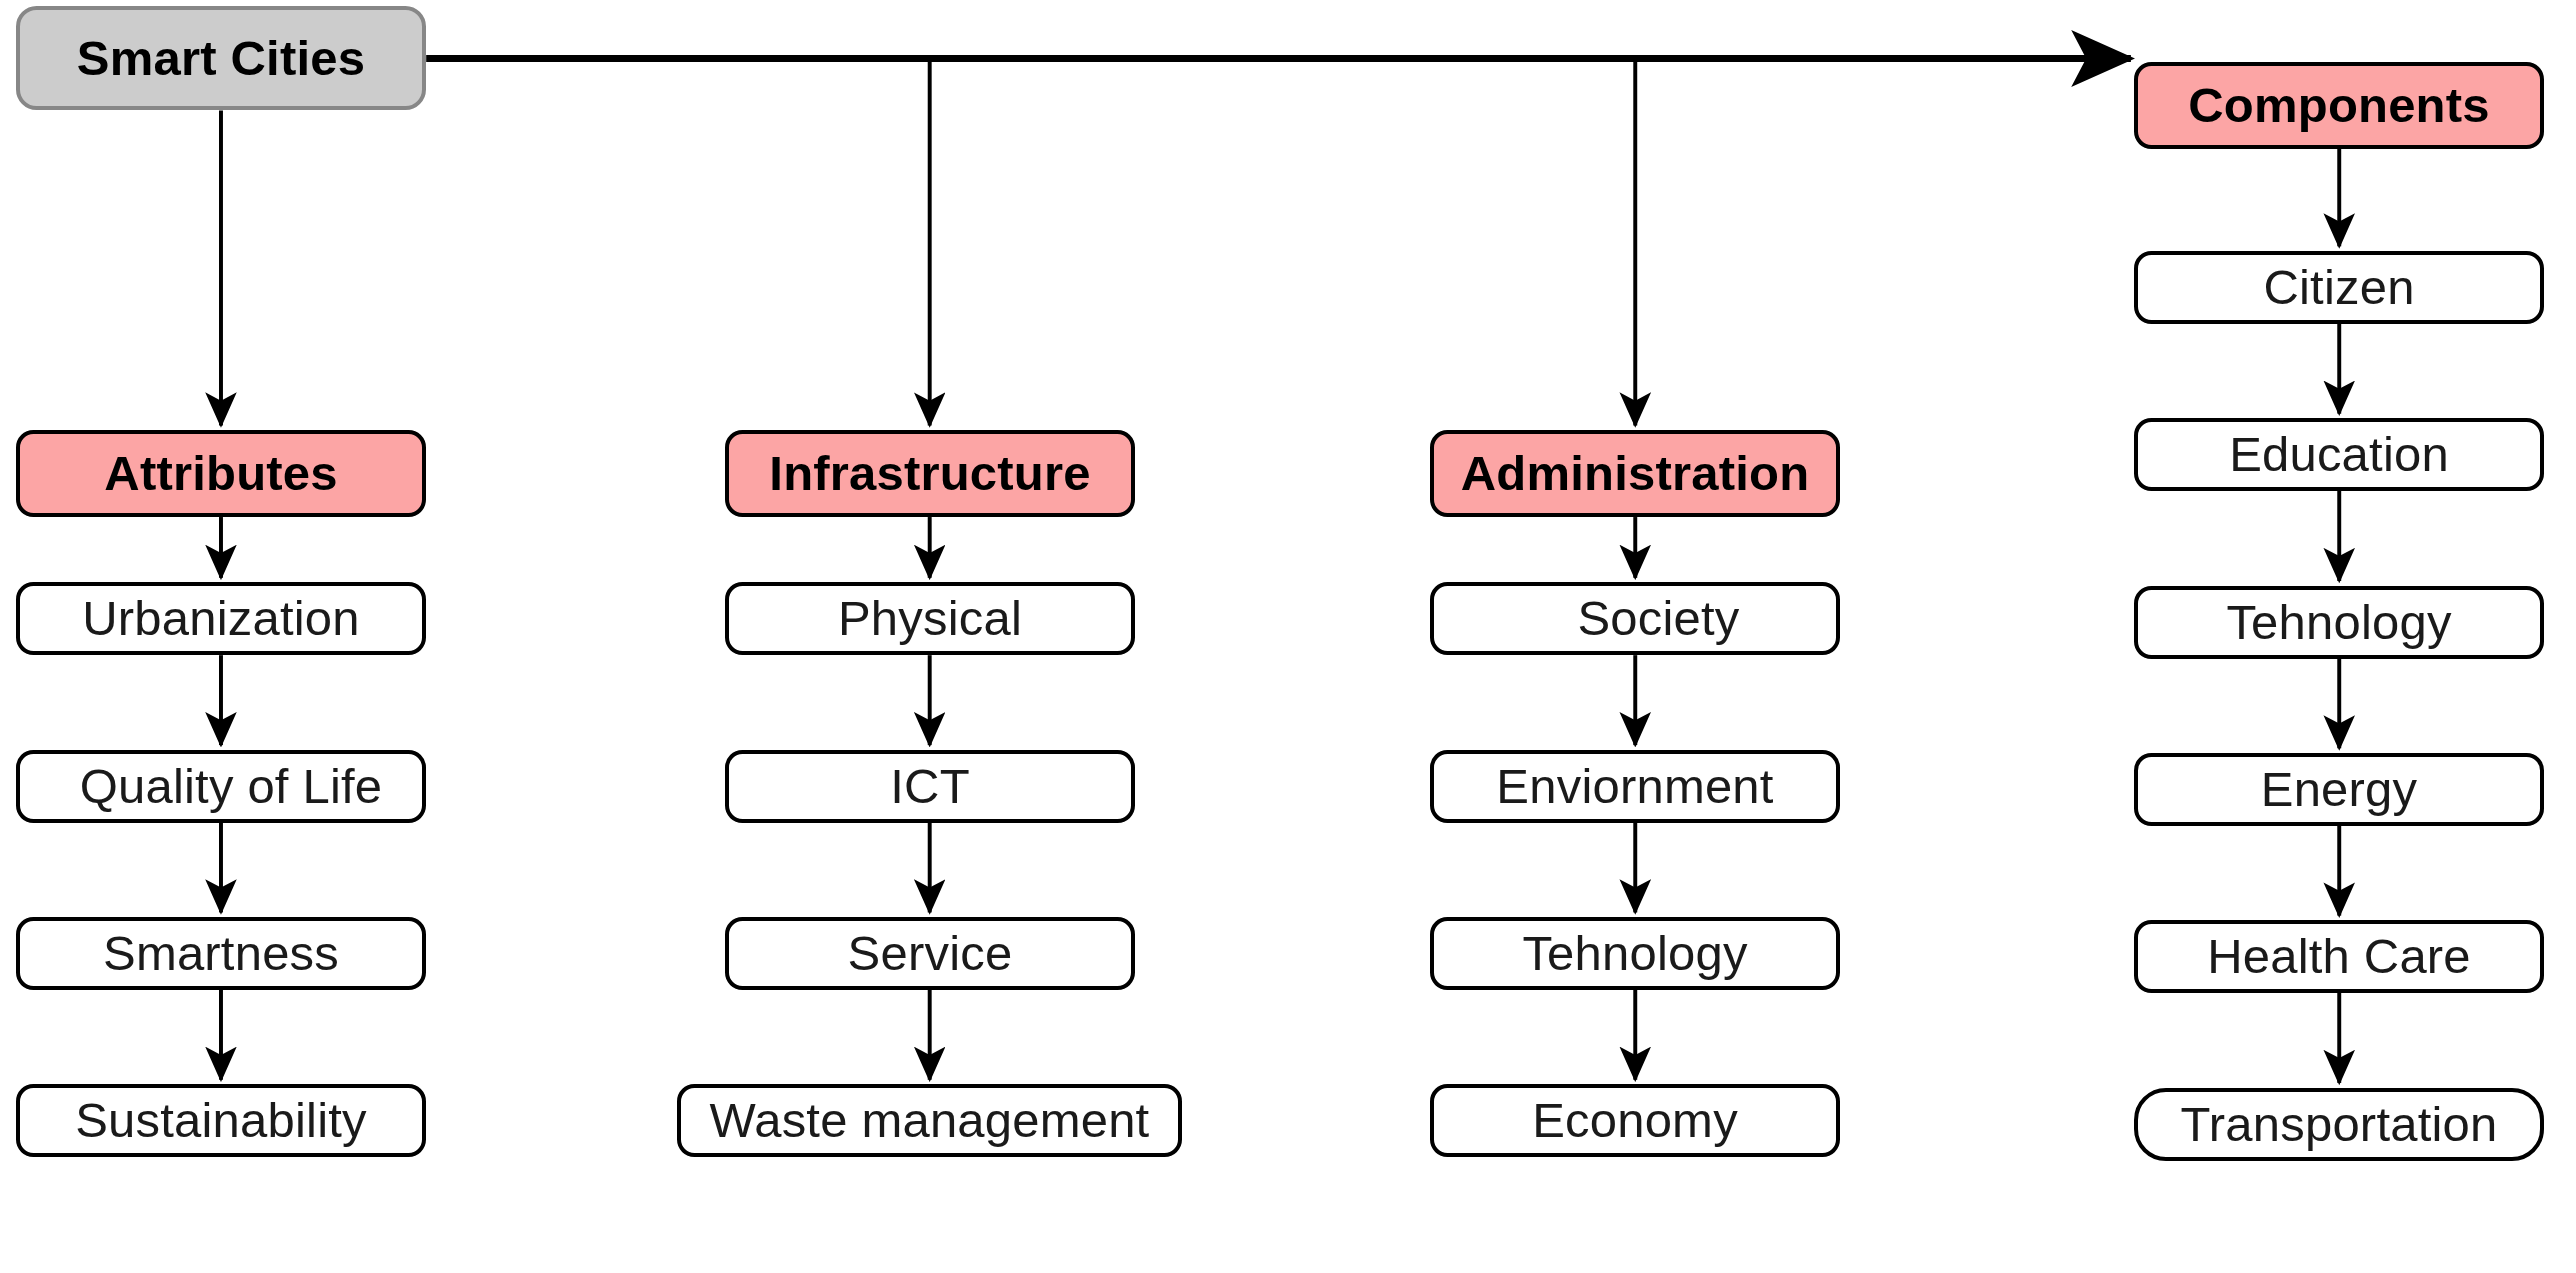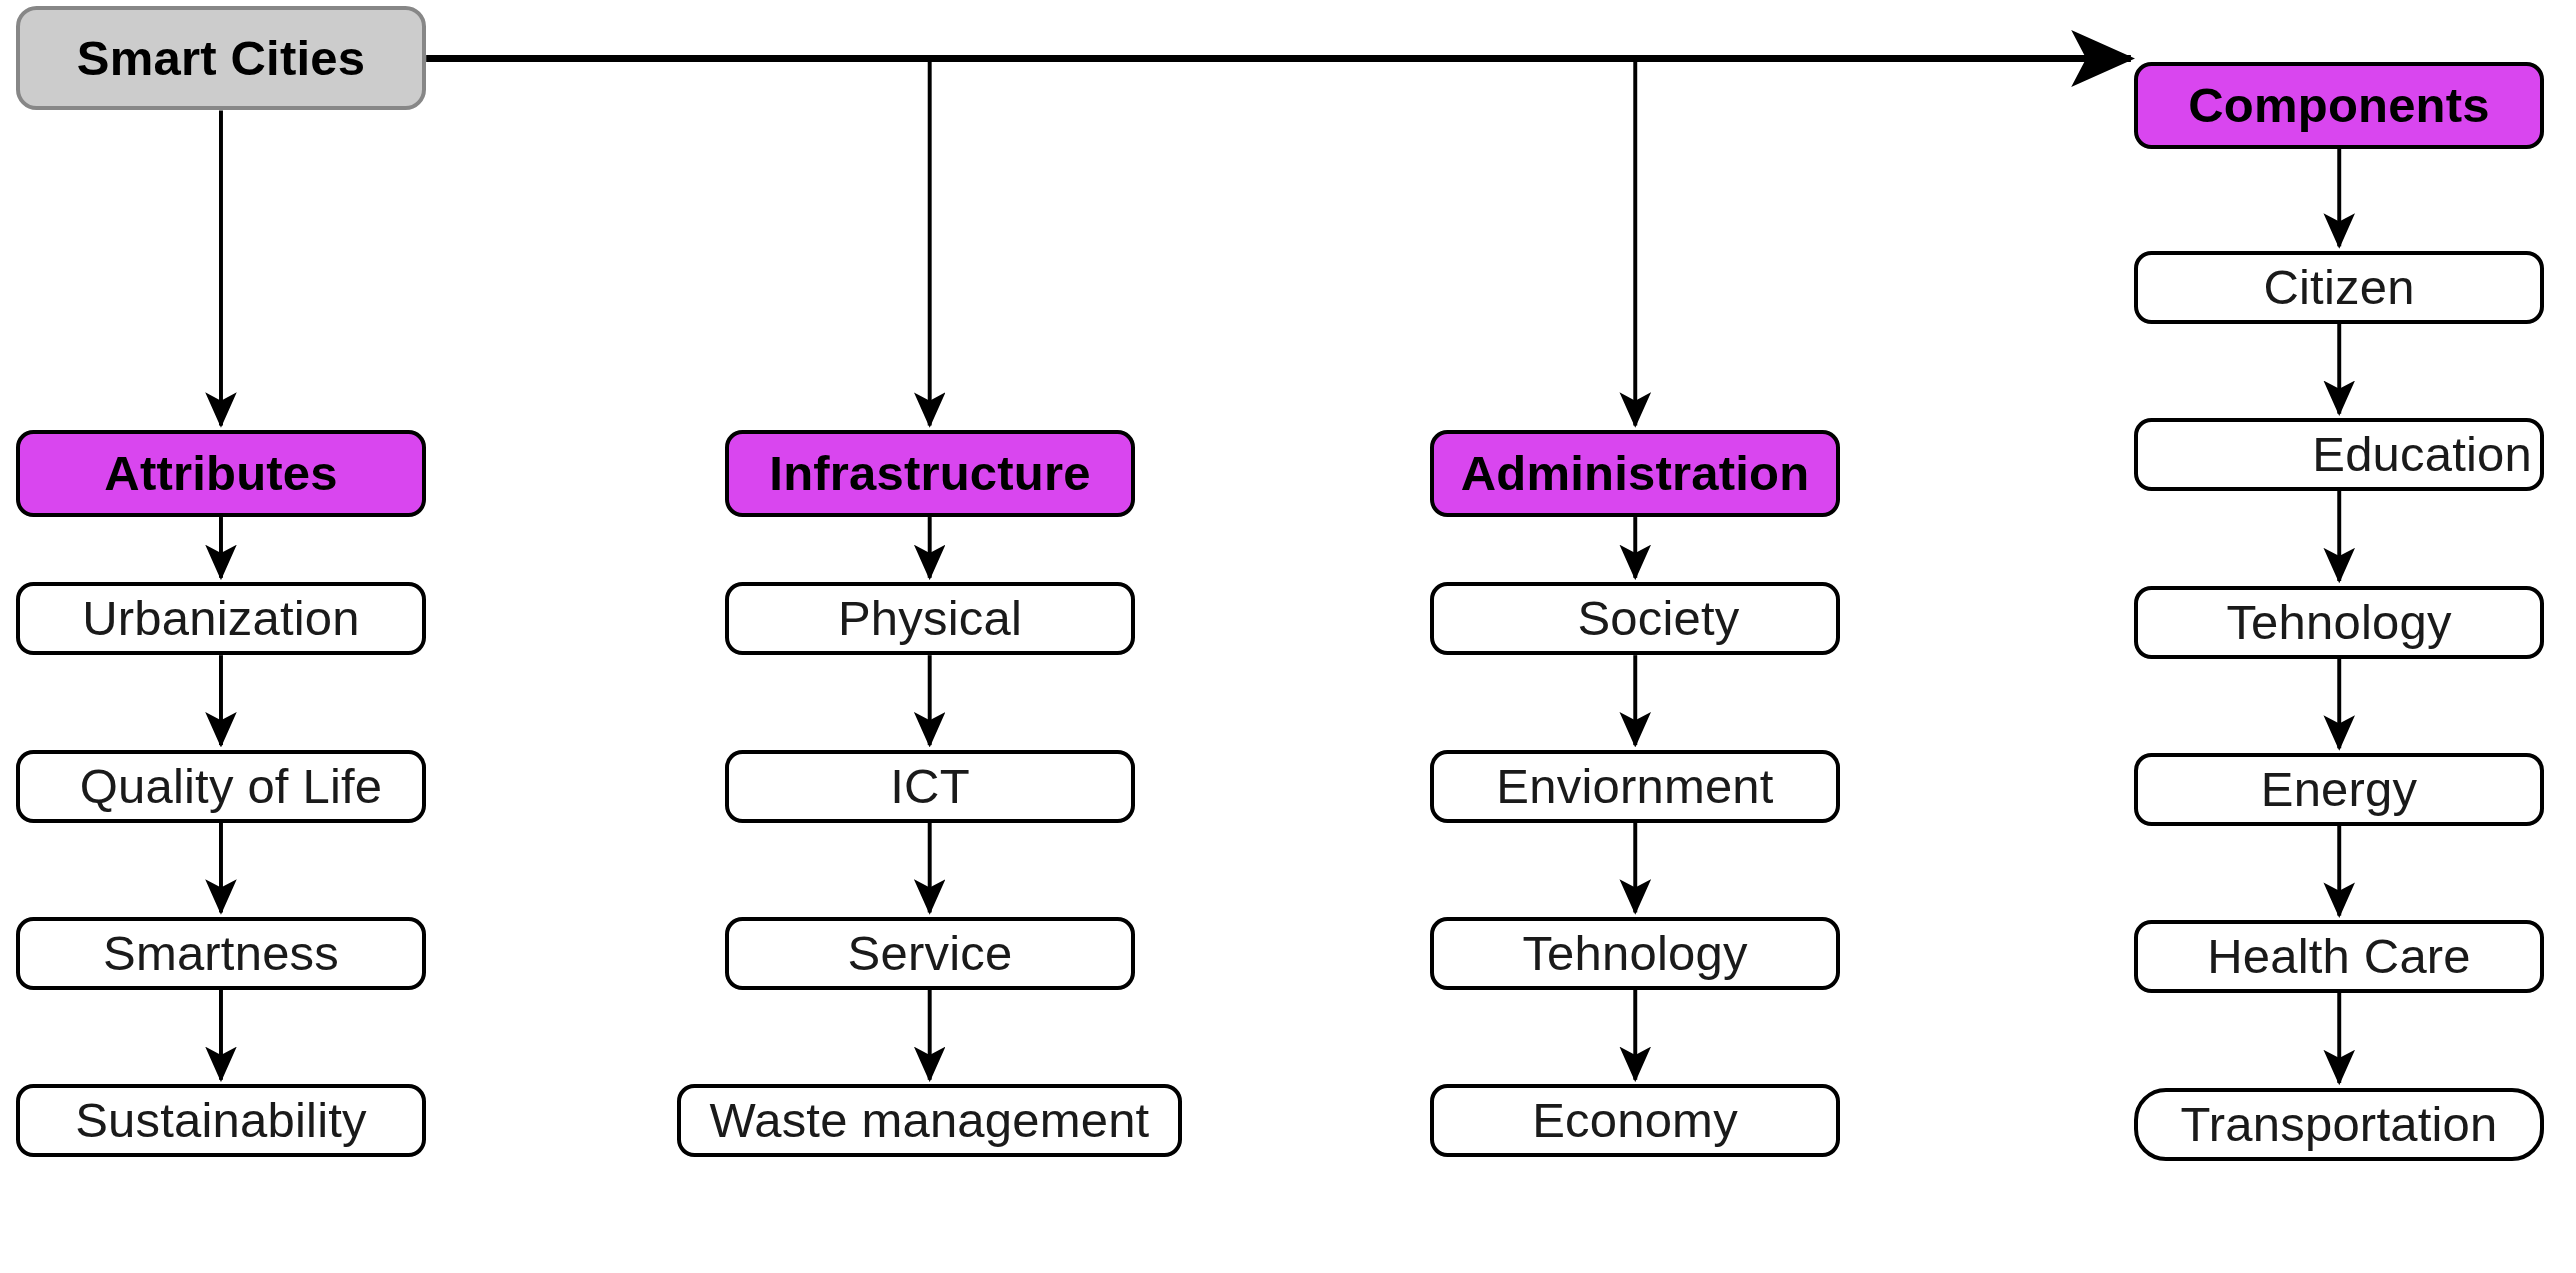--- a/index.html
+++ b/index.html
@@ -47,21 +47,21 @@
   }
   .node.root {
     background: #cccccc;
     border: 4.7px solid #878787;
     font-weight: bold;
     border-radius: 20.5px;
     color: #000000;
     text-align: center;
   }
   .node.header {
-    background: #d946ef;
+    background: #fca5a5;
     border: 4px solid #000000;
     font-weight: bold;
     color: #000000;
   }
   .node-label {
     display: block;
     padding: 0 8px;
   }
 </style>
 </head>
@@ -149,21 +149,21 @@
       </div>
       <div class="node" style="left: 1430px; top: 1084px; width: 410px; height: 73px;">
         <span class="node-label">Economy</span>
       </div>
       <div class="node header" style="left: 2134px; top: 62px; width: 410px; height: 87px;">
         <span class="node-label">Components</span>
       </div>
       <div class="node" style="left: 2134px; top: 251px; width: 410px; height: 73px;">
         <span class="node-label">Citizen</span>
       </div>
-      <div class="node" style="left: 2134px; top: 418px; width: 410px; height: 73px; justify-content: flex-end;">
+      <div class="node" style="left: 2134px; top: 418px; width: 410px; height: 73px;">
         <span class="node-label">Education</span>
       </div>
       <div class="node" style="left: 2134px; top: 586px; width: 410px; height: 73px;">
         <span class="node-label">Tehnology</span>
       </div>
       <div class="node" style="left: 2134px; top: 753px; width: 410px; height: 73px;">
         <span class="node-label">Energy</span>
       </div>
       <div class="node" style="left: 2134px; top: 920px; width: 410px; height: 73px;">
         <span class="node-label">Health Care</span>

